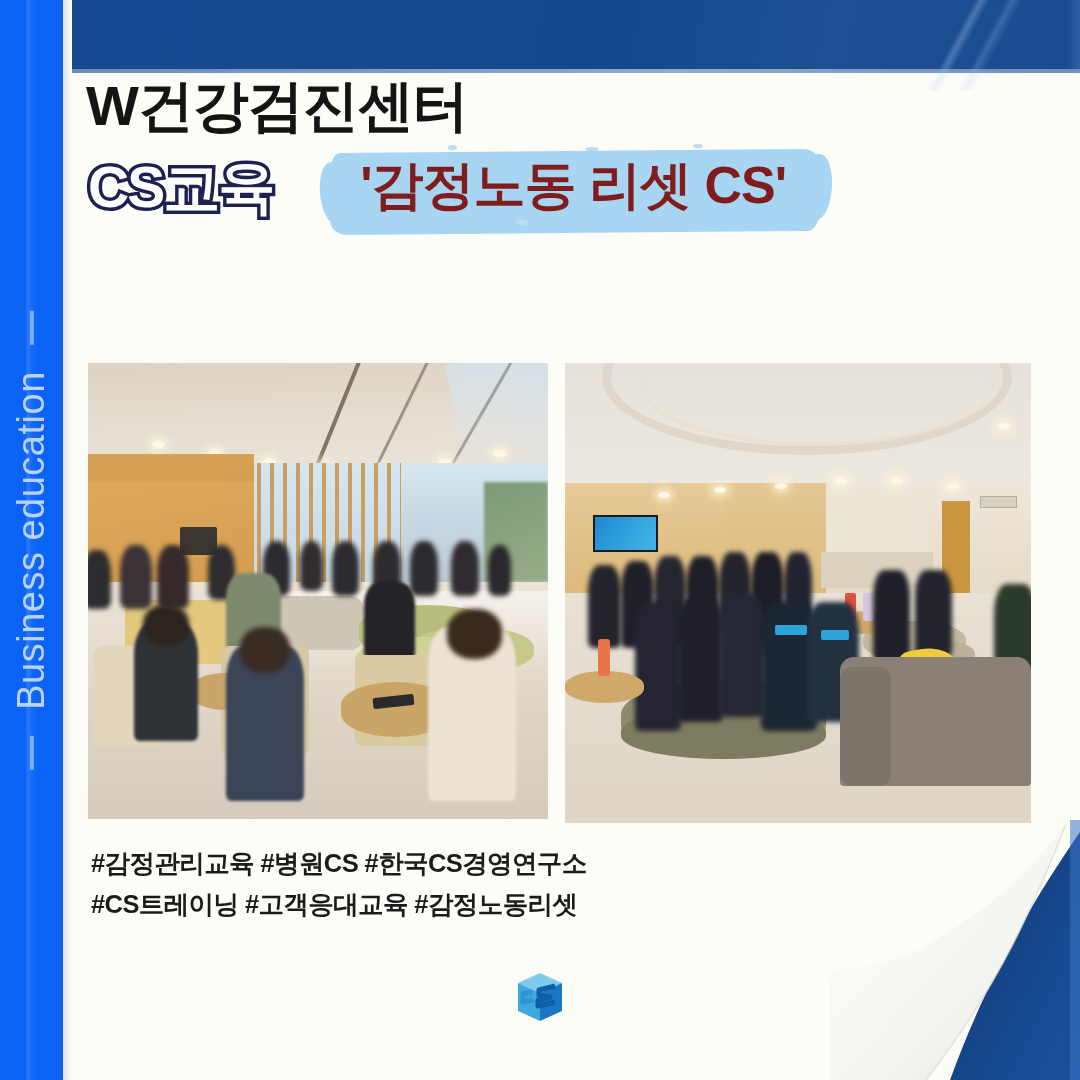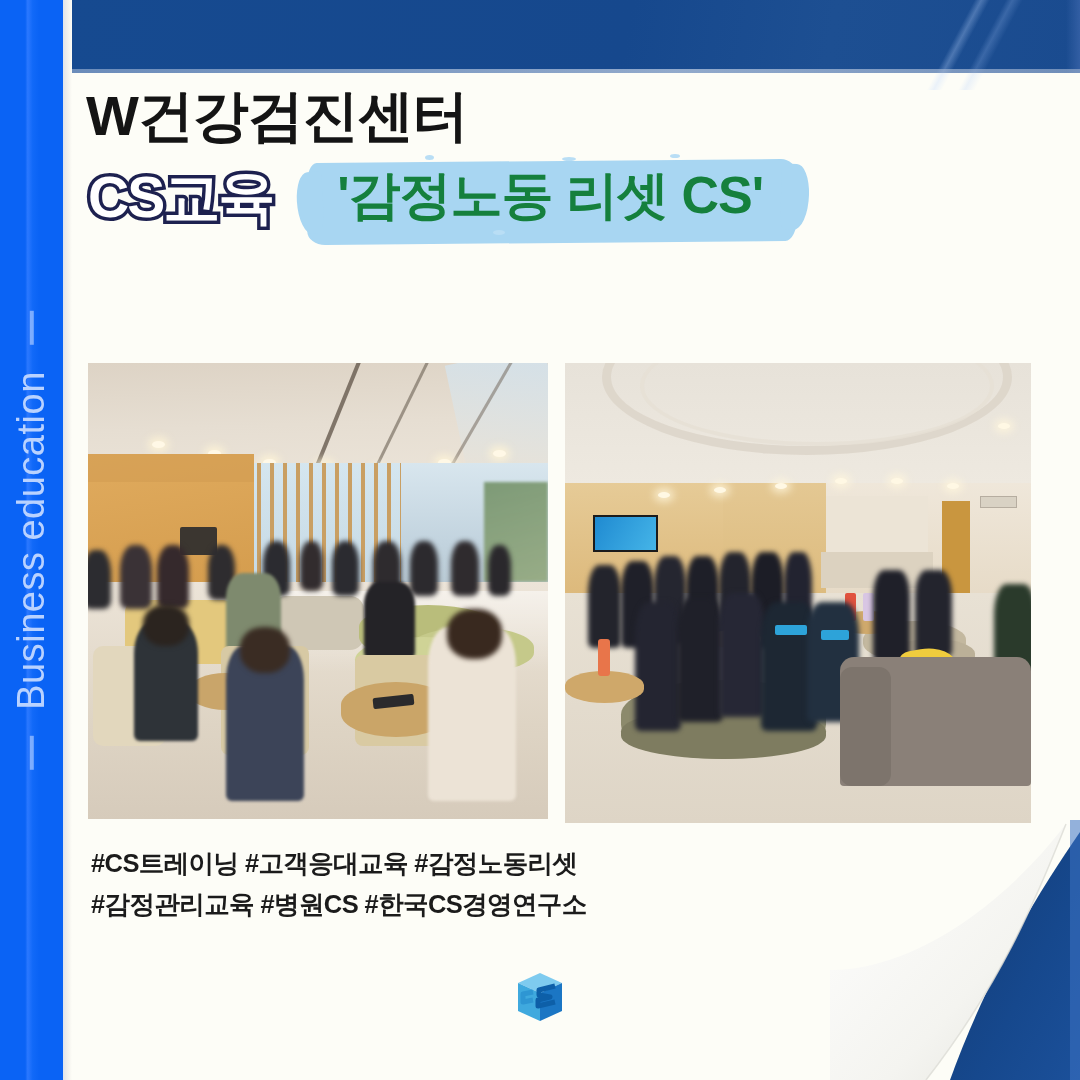--- a/index.html
+++ b/index.html
@@ -82,37 +82,37 @@
                                  rgba(255,255,255,0) 56%, rgba(170,200,250,.22) 60%, rgba(255,255,255,0) 66%);
   }
   .topbar-rightedge {
     position:absolute; right:0; top:0; width:14px; height:73px;
     background: linear-gradient(90deg, rgba(40,80,150,.0), rgba(70,110,180,.55));
   }
 
   
   .head {
     position: absolute;
-    left: 86px; top: 86px;
+    left: 86px; top: 76px;
     width: 900px;
     z-index: 5;
   }
   .title-main {
     font-size: 56px;
     font-weight: 800;
     color: #141414;
     letter-spacing: -1px;
     line-height: 1.06;
     margin: 0 0 6px 0;
     white-space: nowrap;
   }
   .line2 {
     display: flex;
     align-items: center;
-    gap: 26px;
+    gap: 49px;
     height: 92px;
   }
   .cs-outline {
     font-size: 57px;
     font-weight: 900;
     color: #ffffff;
     letter-spacing: -2px;
     line-height: 1;
     -webkit-text-stroke: 7px #1d2150;
     paint-order: stroke fill;
@@ -152,21 +152,21 @@
   }
   .hl-fleck {
     position:absolute;
     background:#b9def5;
     border-radius:50%;
   }
   .hl-text {
     position: relative;
     font-size: 52px;
     font-weight: 800;
-    color: #15803d;
+    color: #7f1d1d;
     letter-spacing: -1px;
     white-space: nowrap;
     line-height: 1;
   }
 
   
   .photos {
     position: absolute;
     left: 88px; top: 363px;
     width: 943px; height: 460px;
@@ -466,22 +466,22 @@
       <div class="ph R-stripe" style="left:55%;top:58%;width:6%"></div>
       <div class="ph R-tbl1"></div>
       <div class="ph R-bottle"></div>
       <div class="ph R-pillow"></div>
       <div class="ph R-sofa"></div>
       <div class="ph R-sofaArm"></div>
     </div>
   </div>
 
   <div class="tags">
+    <div>#감정관리교육 #병원CS #한국CS경영연구소</div>
     <div>#CS트레이닝 #고객응대교육 #감정노동리셋</div>
-    <div>#감정관리교육 #병원CS #한국CS경영연구소</div>
   </div>
 
   <div class="footer">
     <svg class="logo-mark" viewBox="0 0 46 50">
       <polygon points="23,1 45,11 23,21 1,11" fill="#7ecbef"></polygon>
       <polygon points="1,11 23,21 23,49 1,39" fill="#3fa9de"></polygon>
       <polygon points="23,21 45,11 45,39 23,49" fill="#1b76c4"></polygon>
       <path d="M16,17 L34,13 L34,19 L24,21 L34,26 L34,33 L16,37 L16,31 L27,29 L16,24 Z" fill="#ffffff" opacity="0.0"></path>
       <path d="M38,14 L22,18 L22,23 L33,25 L21,28 L21,34 L38,30" fill="none" stroke="#0d5fa8" stroke-width="5" stroke-linejoin="round"></path>
       <path d="M16,20 L6,22 L6,30 L16,28" fill="none" stroke="#2e96d3" stroke-width="5" stroke-linejoin="round"></path>

